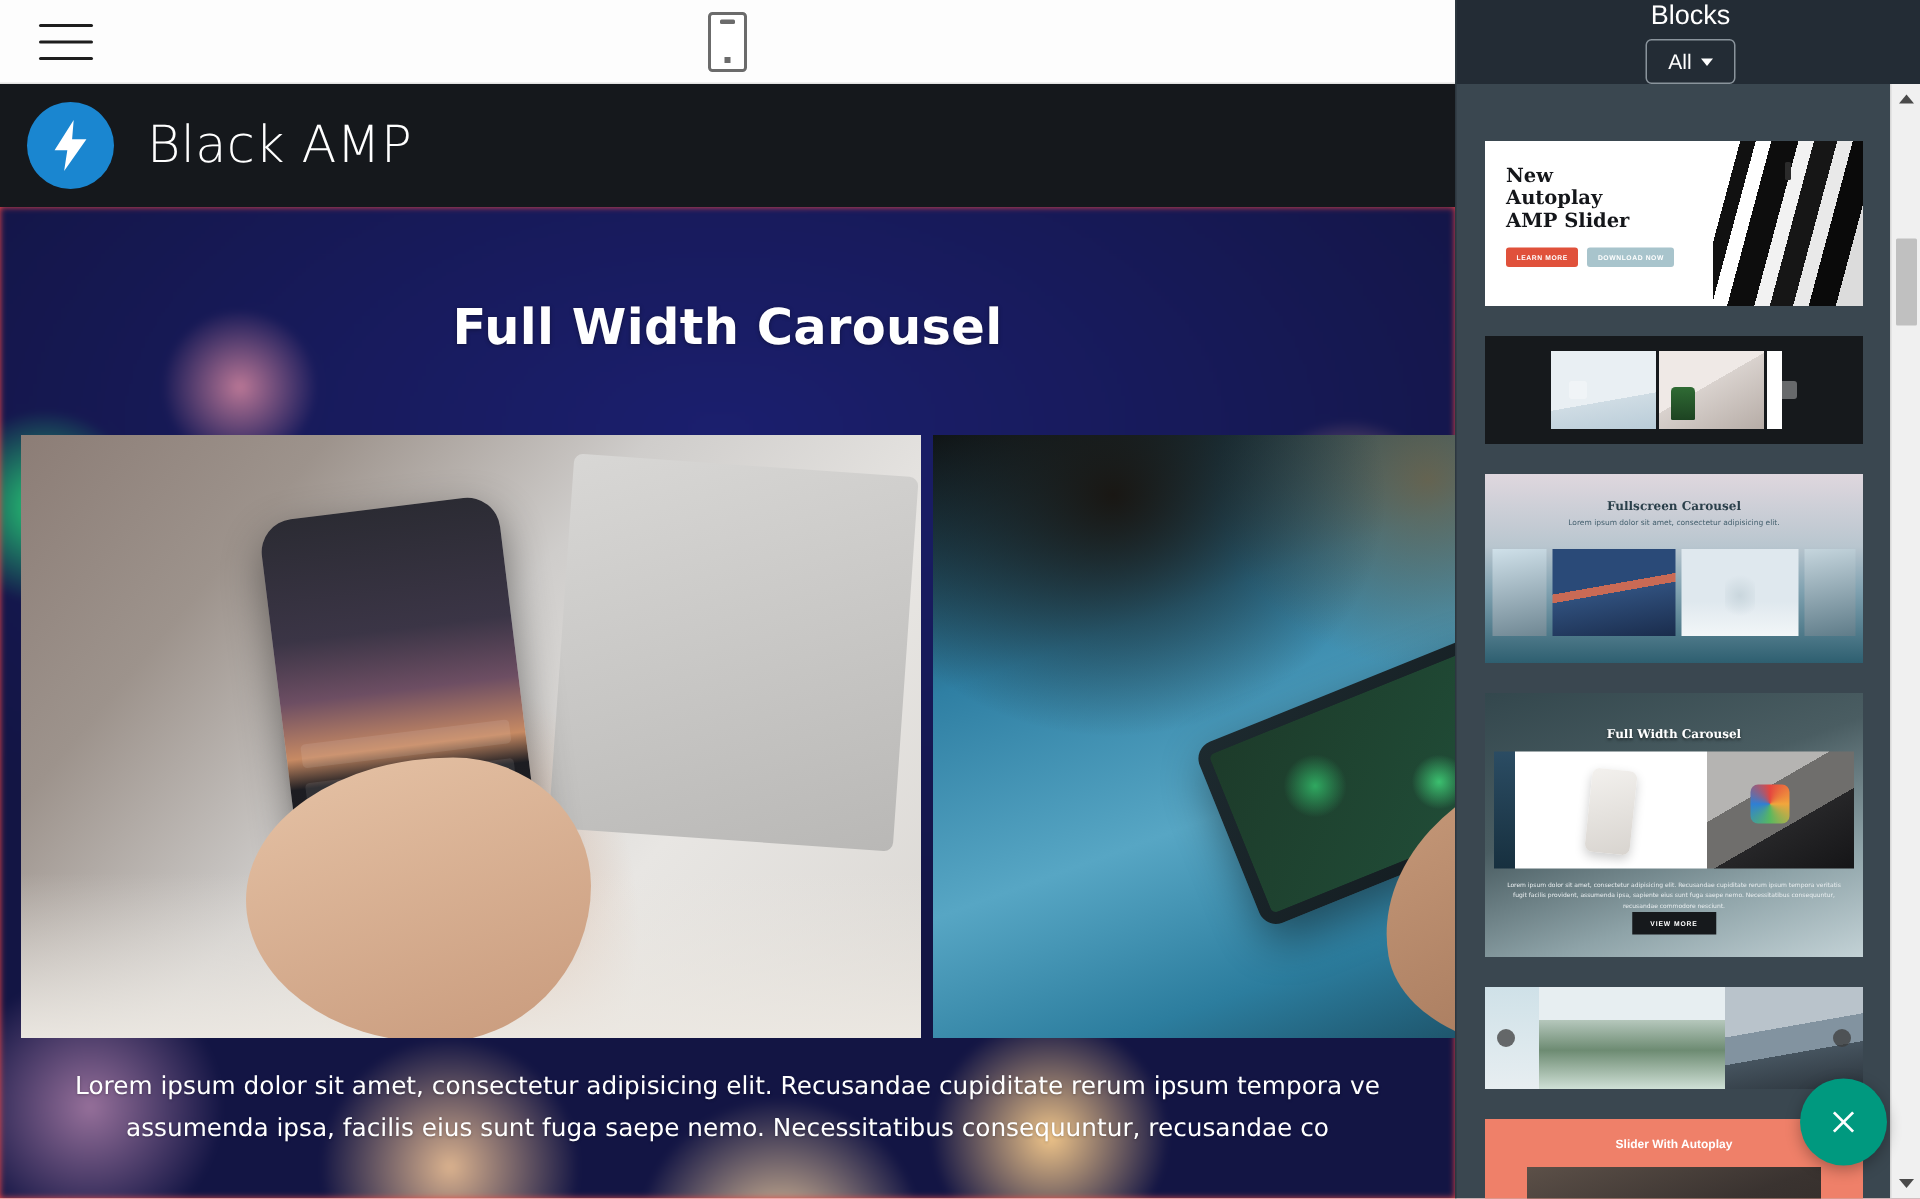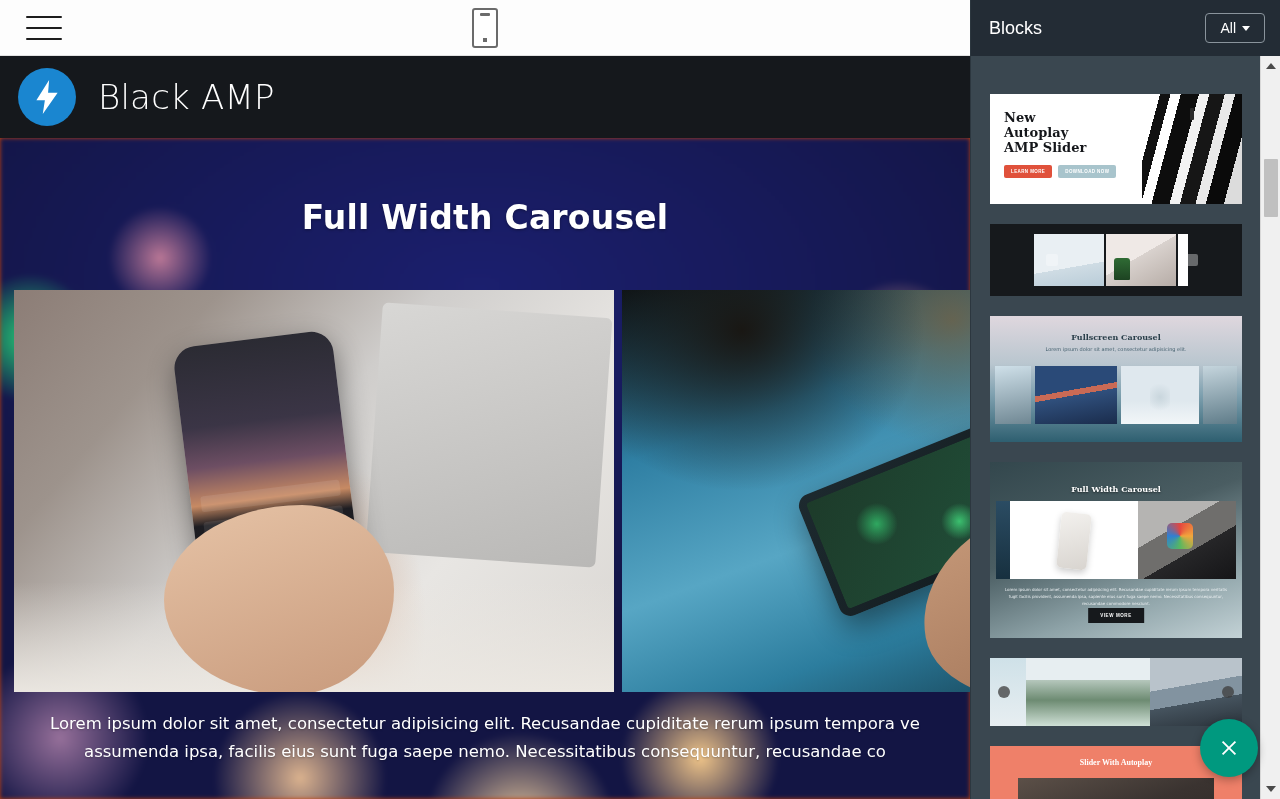--- a/index.html
+++ b/index.html
@@ -9,21 +9,21 @@
     font-family: "Liberation Sans", sans-serif;
     background: #ffffff;
   }
   #app { position: relative; width: 1280px; height: 799px; }
 
   
   #preview {
     position: absolute; left: 0; top: 0;
     width: 970px; height: 799px;
     overflow: hidden;
-    background: #c2410c;
+    background: #ef4444;
   }
 
   
   #editor-toolbar {
     position: relative;
     height: 56px; width: 970px;
     background: #fdfdfd;
     border-bottom: 1px solid #e2e2e2;
   }
   #hamburger {
@@ -213,20 +213,21 @@
     width: 310px; height: 799px;
     background: #3a4750;
     border-left: 1px solid #2c373f;
   }
   #panel-header {
     position: relative;
     height: 56px; width: 310px;
     background: #232c35;
     display: flex; align-items: center; justify-content: space-between;
     padding: 0 16px 0 18px;
+    flex-direction: column;
   }
   #panel-title {
     color: #ffffff;
     font-size: 18px;
     font-weight: 400;
     font-family: "Liberation Sans", sans-serif;
   }
   #filter-all {
     color: #ffffff;
     font-size: 14px;
@@ -344,21 +345,21 @@
     padding: 5px 12px; font-weight: 700; font-family: "Liberation Sans", sans-serif;
   }
 
   #card-c4 { height: 68px; background:#16191c; position: relative; display:flex; }
   #card-c4 .q { height: 68px; }
   #card-c4 .q1 { width: 36px; background: linear-gradient(180deg,#cfe1e8,#e7eef1); }
   #card-c4 .q2 { width: 124px; background: linear-gradient(180deg,#e7eef1 0 32%,#b6c8bd 32%,#6d8b72 62%,#cfe0d6 100%); }
   #card-c4 .q3 { flex:1; background: linear-gradient(170deg,#b9c3cb 0 40%,#8293a0 40% 62%,#46545f 62%,#2b343c 100%); }
 
   #card-c5 { height: 120px; background: #ef8069; position: relative; overflow: hidden; }
-  #card-c5 .t { text-align:center; color:#ffffff; font-family:Liberation Serif, serif; font-size: 8px; font-weight:700; padding-top: 12px; }
+  #card-c5 .t { text-align:center; color:#ffffff; font-family:Liberation Sans, sans-serif; font-size: 8px; font-weight:700; padding-top: 12px; }
   #card-c5 .ph { position:absolute; left:28px; right:28px; top: 32px; bottom: 0; background: linear-gradient(160deg,#5c5048 0%,#3a3330 45%,#2b2522 100%); }
 
   
   #fab-close {
     position: absolute; right: 22px; bottom: 22px;
     width: 58px; height: 58px; border-radius: 50%;
     background: #00997f;
     display: flex; align-items: center; justify-content: center;
     cursor: pointer;
     box-shadow: 0 3px 10px rgba(0,0,0,.3);

